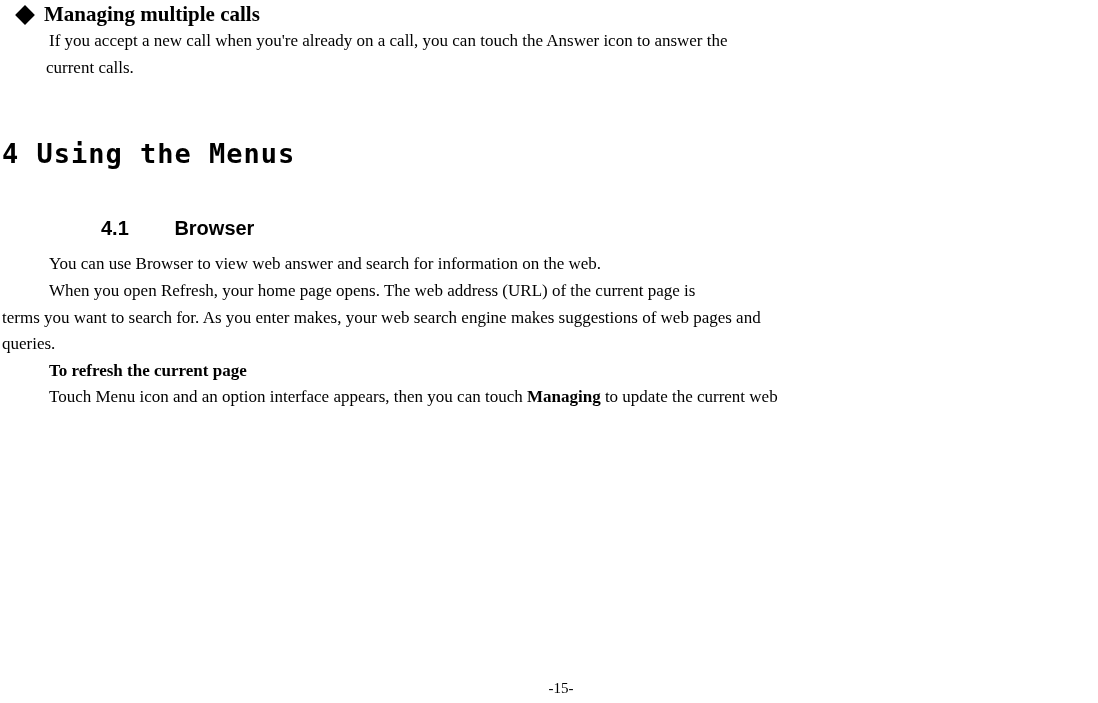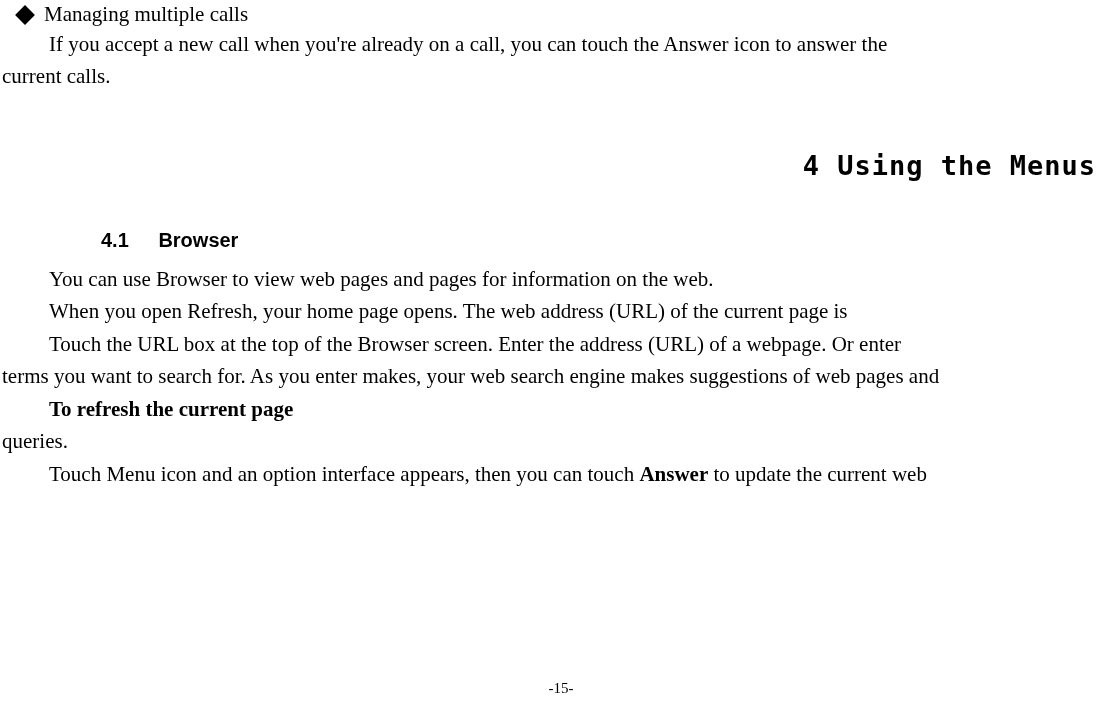--- a/index.html
+++ b/index.html
@@ -1,29 +1,29 @@
 <!DOCTYPE html>
 <html><head>
 <meta charset="utf-8">
 <style>
   * { margin: 0; padding: 0; box-sizing: border-box; }
   html, body { width: 1098px; height: 703px; background: #ffffff; font-family: "Times New Roman", Times, serif; color: #000; }
   .page { width: 1098px; height: 703px; position: relative; padding: 0 2px 0 2px; }
   .indent-first { text-indent: 47px; }
   .bullet-line { display: flex; align-items: center; margin-top: 2px; margin-bottom: 2px; padding-left: 10px; }
   .diamond { width: 14px; height: 14px; background: #000; transform: rotate(45deg); margin: 0 12px 0 6px; flex: 0 0 14px; }
-  .bullet-text { font-weight: normal; font-size: 21px; }
-  .heading-center { text-align: right; font-family: "SimHei", "Microsoft YaHei", monospace, sans-serif; font-weight: bold; font-size: 27px; letter-spacing: 1px; margin: 58px 0 18px 0; }
+  .bullet-text { font-weight: bold; font-size: 21px; }
+  .heading-center { text-align: left; font-family: "SimHei", "Microsoft YaHei", monospace, sans-serif; font-weight: bold; font-size: 27px; letter-spacing: 1px; margin: 58px 0 18px 0; }
   .sec-heading { font-family: Arial, Helvetica, sans-serif; font-weight: bold; font-size: 20px; margin: 48px 0 12px 99px; }
-  .sec-heading .num { margin-right: 24px; }
-  .para { font-size: 21px; line-height: 1.45; margin-bottom: 2px; }
+  .sec-heading .num { margin-right: 40px; }
+  .para { font-size: 17px; line-height: 1.45; margin-bottom: 2px; }
   .justify { text-align: justify; text-justify: inter-word; }
   .footer { position: absolute; bottom: 8px; left: 0; right: 0; text-align: center; font-size: 15px; font-family: "Times New Roman", serif; margin-left: 24px; }
   .b { font-weight: bold; }
-  .hang { padding-left: 0; }
+  .hang { padding-left: 0; margin-left: 44px; }
 </style>
 </head>
 <body>
 
 <div class="page">
 
   <div class="bullet-line">
     <span class="diamond"></span>
     <span class="bullet-text">Managing multiple calls</span>
   </div>
@@ -31,30 +31,29 @@
   <div class="para justify indent-first">If you accept a new call when you're already on a call, you can touch the Answer icon to answer the</div>
   <div class="para hang">current calls.</div>
 
   <div class="heading-center">4 Using the Menus</div>
 
   <div class="sec-heading">
     <span class="num">4.1</span>
     <span>Browser</span>
   </div>
 
-  <div class="para indent-first">You can use Browser to view web pages and pages for information on the web.</div>
+  <div class="para indent-first">You can use Browser to view web answer and search for information on the web.</div>
 
   <div class="para justify indent-first">When you open Refresh, your home page opens. The web address (URL) of the current page is</div>
 
 
-  <div class="para justify indent-first">Touch the URL box at the top of the Browser screen. Enter the address (URL) of a webpage. Or enter</div>
   <div class="para justify">terms you want to search for. As you enter makes, your web search engine makes suggestions of web pages and</div>
+  <div class="para">queries.</div>
+
   <div class="para indent-first b">To refresh the current page</div>
 
-  <div class="para">queries.</div>
-
   <div class="para justify indent-first">
-    <span>Touch Menu icon and an option interface appears, then you can touch </span><span class="b">Answer</span><span> to update the current web</span>
+    <span>Touch Menu icon and an option interface appears, then you can touch </span><span class="b">Managing</span><span> to update the current web</span>
   </div>
 
 
   <div class="footer">-15-</div>
 </div>
 
 </body></html>

